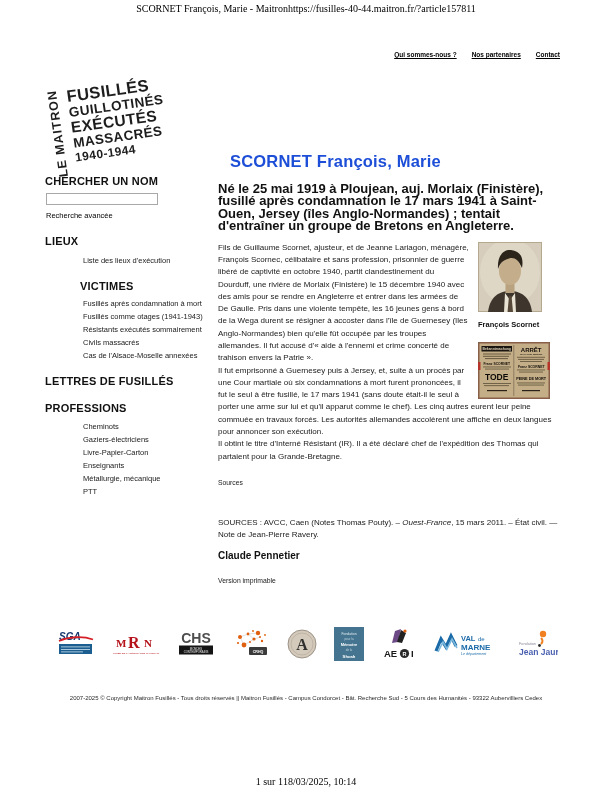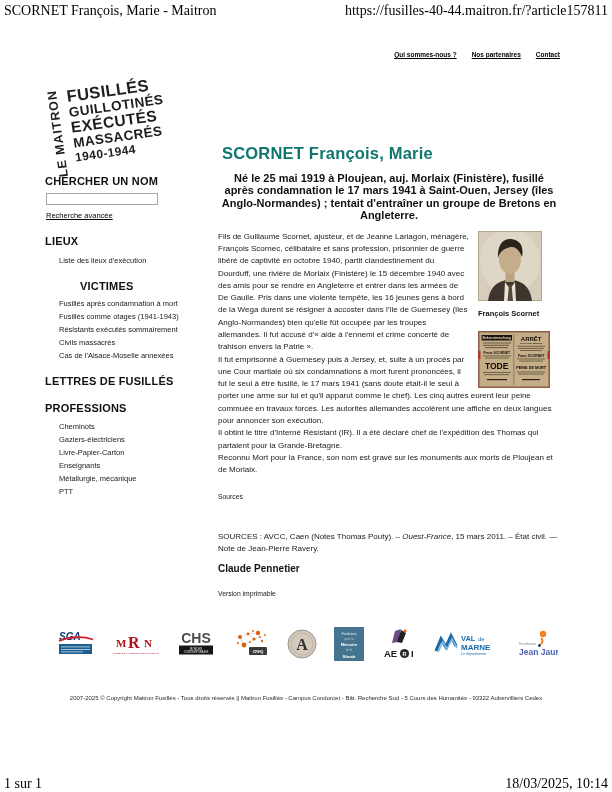--- a/index.html
+++ b/index.html
@@ -5,22 +5,22 @@
   * { box-sizing: border-box; }
   html,body { margin:0; padding:0; }
   body {
     width:612px; height:792px; position:relative; background:#fff;
     font-family:"Liberation Sans", sans-serif; color:#000;
   }
   .page { position:absolute; inset:0; overflow:hidden; }
 
   
   .print-meta, .print-foot {
-    position:absolute; left:4px; right:4px; display:flex; justify-content:space-between;
-    font-family:"Liberation Serif", serif; font-size:14px; color:#000;
+    position:absolute; left:4px; right:4px; display:flex; justify-content:center;
+    font-family:"Liberation Serif", serif; font-size:10px; color:#000;
   }
   .print-meta { top:3px; }
   .print-foot { top:776px; }
 
   
   .topnav { position:absolute; top:51px; right:52px; display:flex; gap:15px; }
   .topnav a { font-size:6.5px; font-weight:bold; color:#000; text-decoration:underline; cursor:pointer; }
 
   
   .logo { position:absolute; left:50px; top:76px; width:140px; height:95px; transform:rotate(-8deg); cursor:pointer; }
@@ -34,28 +34,28 @@
   .ll-1 { font-size:13.5px; }
   .ll-2 { font-size:15.5px; }
   .ll-3 { font-size:13.5px; }
   .ll-4 { font-size:12px; letter-spacing:2.5px; }
 
   
   .sidebar { position:absolute; left:45px; top:175px; width:172px; }
   .sb-abs { position:absolute; left:0; }
   .sb-h { font-size:11px; font-weight:900; letter-spacing:.2px; color:#111; }
   .sb-input { position:absolute; top:18px; left:1px; width:112px; height:12px; border:1px solid #a8a8a8; font-size:8px; padding:0 2px; }
-  .sb-adv { position:absolute; top:36px; left:1px; font-size:7.5px; color:#000; text-decoration:underline; cursor:pointer; }
-  .sb-item { font-size:7.5px; color:#1a1a1a; cursor:pointer; line-height:13px; white-space:nowrap; }
+  .sb-adv { position:absolute; top:36px; left:1px; font-size:7.5px; color:#000; cursor:pointer; }
+  .sb-item { font-size:7.5px; color:#1a1a1a; cursor:pointer; line-height:13px; white-space:nowrap;margin-left:24px; }
   .sb-items { position:absolute; left:14px; }
 
   
   .main { position:absolute; left:218px; top:140px; width:342px; }
-  .title { margin:4px; font-size:16.5px; font-weight:900; color:#0f766e; letter-spacing:.2px; }
-  .intro { margin:9px 0 0 0; font-size:11px; font-weight:bold; line-height:12.4px; color:#111;text-align:center; }
+  .title { margin:12px; font-size:16.5px; font-weight:900; color:#1d4ed8; letter-spacing:.2px; }
+  .intro { margin:9px 0 0 0; font-size:13px; font-weight:bold; line-height:12.4px; color:#111; }
   .bodytext { margin-top:9px; font-size:8px; line-height:12.3px; color:#1a1a1a; }
   .bodytext p { margin:0; }
   .fig-float { float:right; width:82px; margin-left:9px; }
   .portrait { width:64px; height:70px; display:block; }
   .caption { font-size:7.5px; font-weight:bold; margin-top:7px; color:#111; }
   .poster { width:72px; height:57px; display:block; margin-top:11px; }
   .sources-label { margin-top:16px; font-size:6.8px; color:#222; }
   .sources { margin-top:31px; font-size:8px; line-height:12.3px; color:#1a1a1a; }
   .author { font-size:10px; font-weight:bold; color:#111; }
   .printlink { display:inline-block; margin-top:16px; font-size:6.8px; color:#1a1a1a; cursor:pointer; }
@@ -172,21 +172,20 @@
           <rect x="41" y="29.6" width="24" height="0.9" fill="#50452f" opacity=".8"></rect>
           <text x="53.2" y="37.5" text-anchor="middle" font-size="3.8" font-weight="900" fill="#0f0b08">PEINE DE MORT</text>
           <rect x="39" y="40.5" width="28" height="0.9" fill="#50452f" opacity=".8"></rect>
           <rect x="40" y="42.6" width="26" height="0.9" fill="#50452f" opacity=".8"></rect>
           <rect x="44" y="48" width="18" height="1.2" fill="#2a2218"></rect>
         </svg>
       </div>
       <p>Fils de Guillaume Scornet, ajusteur, et de Jeanne Lariagon, ménagère, François Scornec, célibataire et sans profession, prisonnier de guerre libéré de captivité en octobre 1940, partit clandestinement du Dourduff, une rivière de Morlaix (Finistère) le 15 décembre 1940 avec des amis pour se rendre en Angleterre et entrer dans les armées de De Gaulle. Pris dans une violente tempête, les 16 jeunes gens à bord de la Wega durent se résigner à accoster dans l'île de Guernesey (îles Anglo-Normandes) bien qu'elle fût occupée par les troupes allemandes. Il fut accusé d'« aide à l'ennemi et crime concerté de trahison envers la Patrie ».</p>
       <p>Il fut emprisonné à Guernesey puis à Jersey, et, suite à un procès par une Cour martiale où six condamnations à mort furent prononcées, il fut le seul à être fusillé, le 17 mars 1941 (sans doute était-il le seul à porter une arme sur lui et qu'il apparut comme le chef). Les cinq autres eurent leur peine commuée en travaux forcés. Les autorités allemandes accolèrent une affiche en deux langues pour annoncer son exécution.</p>
       <p>Il obtint le titre d'Interné Résistant (IR). Il a été déclaré chef de l'expédition des Thomas qui partaient pour la Grande-Bretagne.</p>
-      <p>Reconnu Mort pour la France, son nom est gravé sur les monuments aux morts de Ploujean et de Morlaix.</p>
     </div>
 
     <div class="sources-label">Sources</div>
     <p class="sources"><span>SOURCES : AVCC, Caen (Notes Thomas Pouty). – </span><i>Ouest-France</i><span>, 15 mars 2011. – État civil. — Note de Jean-Pierre Ravery.</span></p>
 
     <div class="author">Claude Pennetier</div>
     <a class="printlink">Version imprimable</a>
   </div>
 
   <div class="logos">

